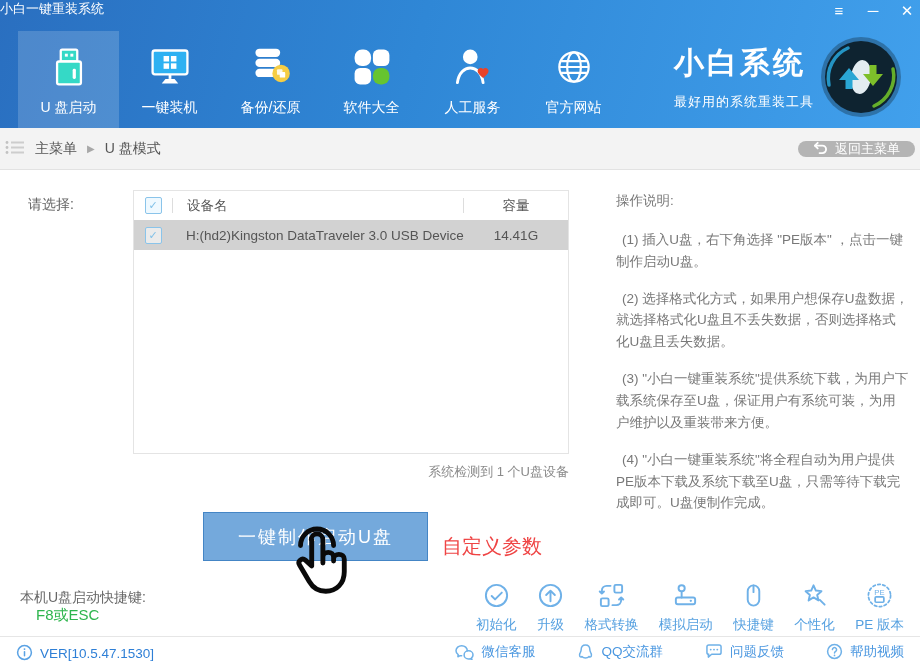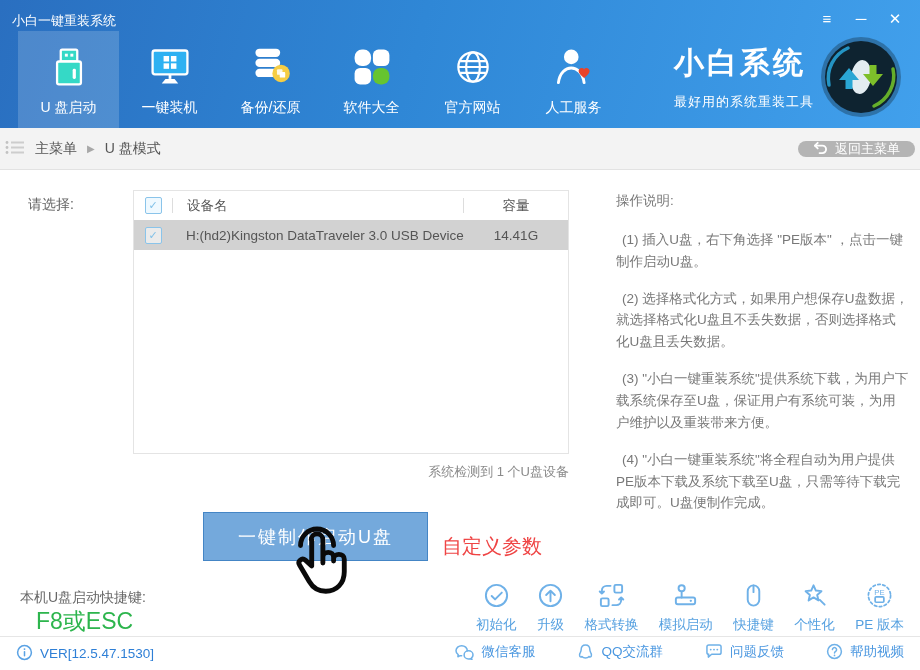--- a/index.html
+++ b/index.html
@@ -2,21 +2,21 @@
 <html><head>
 <meta charset="utf-8">
 <style>
   html,body{margin:0;padding:0;background:#e9e9e9;}
   .window{position:relative;width:920px;height:670px;background:#fff;overflow:hidden;
           font-family:"Liberation Sans","DejaVu Sans",sans-serif;}
 
   
   .header{position:absolute;top:0;left:0;right:0;height:128px;
           background:linear-gradient(105deg,#2a6fc0 0%,#2f87d6 45%,#41a0ec 100%);}
-  .titlebar{display:flex;align-items:flex-end;height:30px;padding:0 12px;color:#fff;}
+  .titlebar{display:flex;align-items:flex-start;height:30px;padding:0 0;color:#fff;}
   .app-title{font-size:13px;}
   .win-controls{margin-left:auto;display:flex;gap:8px;}
   .win-btn{width:26px;height:22px;line-height:22px;text-align:center;color:#fff;font-size:15px;cursor:pointer;}
   .nav{position:absolute;top:31px;left:18px;display:flex;height:97px;}
   .nav-item{width:101px;display:flex;flex-direction:column;align-items:center;justify-content:flex-end;
             padding-bottom:11px;color:#fff;font-size:14px;gap:9px;cursor:pointer;box-sizing:border-box;}
   .nav-item.active{background:rgba(255,255,255,.17);}
   .nav-icon{height:46px;display:flex;align-items:center;justify-content:center;}
   .brand{position:absolute;top:34px;right:16px;display:flex;align-items:center;gap:4px;color:#fff;}
   .brand-name{font-size:30px;font-weight:bold;letter-spacing:3px;}
@@ -48,21 +48,21 @@
   .detect-text{position:absolute;left:133px;top:463px;width:436px;text-align:right;font-size:13px;color:#8a8a8a;}
   .make-btn{position:absolute;left:203px;top:512px;width:225px;height:49px;background:#74a9dc;
             border:1px solid #4485c5;color:#fff;font-size:18px;letter-spacing:2px;
             display:flex;align-items:center;justify-content:center;cursor:pointer;box-sizing:border-box;}
   .custom-link{position:absolute;left:442px;top:533px;font-size:20px;color:#ef4444;cursor:pointer;}
   .hand{position:absolute;left:284px;top:519px;width:70px;height:92px;pointer-events:none;}
   .instructions{position:absolute;left:616px;top:190px;width:293px;font-size:13.5px;color:#787878;line-height:1.62;}
   .ins-title{margin-bottom:17px;}
   .instructions p{margin:0 0 15px;text-indent:6px;}
   .hotkey-label{position:absolute;left:20px;top:589px;font-size:14px;color:#666;}
-  .hotkey-value{position:absolute;left:36px;top:606px;font-size:23px;color:#2db54d;}
+  .hotkey-value{position:absolute;left:36px;top:606px;font-size:15px;color:#2db54d;}
   .tools{position:absolute;left:476px;top:582px;width:428px;display:flex;justify-content:space-between;}
   .tool{display:flex;flex-direction:column;align-items:center;gap:4px;font-size:13.5px;color:#55a0e0;cursor:pointer;}
   .tool svg{width:27px;height:27px;}
 
   
   .footer{position:absolute;left:0;right:0;bottom:0;height:34px;border-top:1px solid #e6e6e6;
           display:flex;align-items:center;padding:0 16px;box-sizing:border-box;font-size:13.5px;background:#fff;}
   .ver{display:flex;align-items:center;gap:7px;color:#2e7fd6;}
   .f-links{margin-left:auto;display:flex;gap:42px;}
   .f-link{display:flex;align-items:flex-start;gap:7px;color:#4a97e0;cursor:pointer;}
@@ -130,37 +130,37 @@
             <rect x="5" y="5" width="18" height="18" rx="8" fill="#fff"></rect>
             <rect x="25" y="5" width="18" height="18" rx="6" fill="#fff"></rect>
             <rect x="5" y="25" width="18" height="18" rx="6" fill="#fff"></rect>
             <rect x="25" y="25" width="18" height="18" rx="8" fill="#66c430"></rect>
           </svg>
         </span>
         <span>软件大全</span>
       </div>
       <div class="nav-item">
         <span class="nav-icon">
+          <svg viewBox="0 0 48 48" width="44" height="44">
+            <circle cx="21" cy="13" r="8" fill="#fff"></circle>
+            <path d="M7 41 c1.5-11 8-16 14-16 s12.5 5 14 16" fill="none" stroke="#fff" stroke-width="3.2" stroke-linecap="round"></path>
+            <path d="M35 36 c-3-2.6-6-4.9-6-7.6 0-1.9 1.5-3.4 3.4-3.4 1 0 2 .5 2.6 1.3 .6-.8 1.6-1.3 2.6-1.3 1.9 0 3.4 1.5 3.4 3.4 0 2.7-3 5-6 7.6z" fill="#e8432a"></path>
+          </svg>
+        </span>
+        <span>人工服务</span>
+      </div>
+      <div class="nav-item">
+        <span class="nav-icon">
           <svg viewBox="0 0 48 48" width="44" height="44" fill="none" stroke="#fff" stroke-width="2.4">
             <circle cx="24" cy="24" r="16"></circle>
             <ellipse cx="24" cy="24" rx="7.5" ry="16"></ellipse>
             <path d="M10 17.5 h28 M10 30.5 h28 M8 24 h32"></path>
           </svg>
         </span>
         <span>官方网站</span>
-      </div>
-      <div class="nav-item">
-        <span class="nav-icon">
-          <svg viewBox="0 0 48 48" width="44" height="44">
-            <circle cx="21" cy="13" r="8" fill="#fff"></circle>
-            <path d="M7 41 c1.5-11 8-16 14-16 s12.5 5 14 16" fill="none" stroke="#fff" stroke-width="3.2" stroke-linecap="round"></path>
-            <path d="M35 36 c-3-2.6-6-4.9-6-7.6 0-1.9 1.5-3.4 3.4-3.4 1 0 2 .5 2.6 1.3 .6-.8 1.6-1.3 2.6-1.3 1.9 0 3.4 1.5 3.4 3.4 0 2.7-3 5-6 7.6z" fill="#e8432a"></path>
-          </svg>
-        </span>
-        <span>人工服务</span>
       </div>
     </div>
 
     <div class="brand">
       <div class="brand-text">
         <div class="brand-name">小白系统</div>
         <div class="brand-tagline">最好用的系统重装工具</div>
       </div>
       <span class="logo">
         <svg viewBox="0 0 86 86" width="86" height="86">
@@ -324,21 +324,21 @@
 
   <div class="footer">
     <span class="ver">
       <span>
         <svg viewBox="0 0 18 18" width="17" height="17" fill="none" stroke="#5aa2e4" stroke-width="1.6" stroke-linecap="round">
           <circle cx="9" cy="9" r="7.3"></circle>
             <path d="M9 8.2 v4.2"></path>
             <circle cx="9" cy="5.4" r="1" fill="#5aa2e4" stroke="none"></circle>
         </svg>
       </span>
-      <span>VER[12.5.47.1530]</span>
+      <span>VER[10.5.47.1530]</span>
     </span>
     <span class="f-links">
       <span class="f-link">
         <span>
           <svg viewBox="0 0 20 18" width="19" height="17" fill="none" stroke="#6fb1e8" stroke-width="1.6" stroke-linecap="round" stroke-linejoin="round">
             <path d="M13 8.2 c0-3-2.7-5.4-6-5.4 s-6 2.4-6 5.4 c0 1.7.9 3.2 2.3 4.2 L3 14.5 l2.4-1.1 c.5.1 1 .2 1.6.2"></path>
             <path d="M19 12.6 c0-2.4-2.1-4.3-4.7-4.3 s-4.7 1.9-4.7 4.3 2.1 4.3 4.7 4.3 c.6 0 1.2-.1 1.7-.3 l1.9 1 -.5-1.8 c1-.8 1.6-1.9 1.6-3.2z"></path>
           </svg>
         </span>
         <span>微信客服</span>

